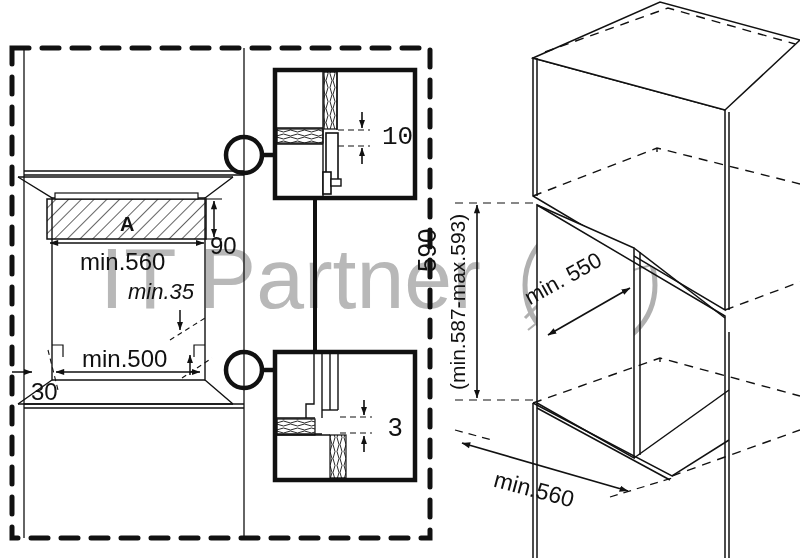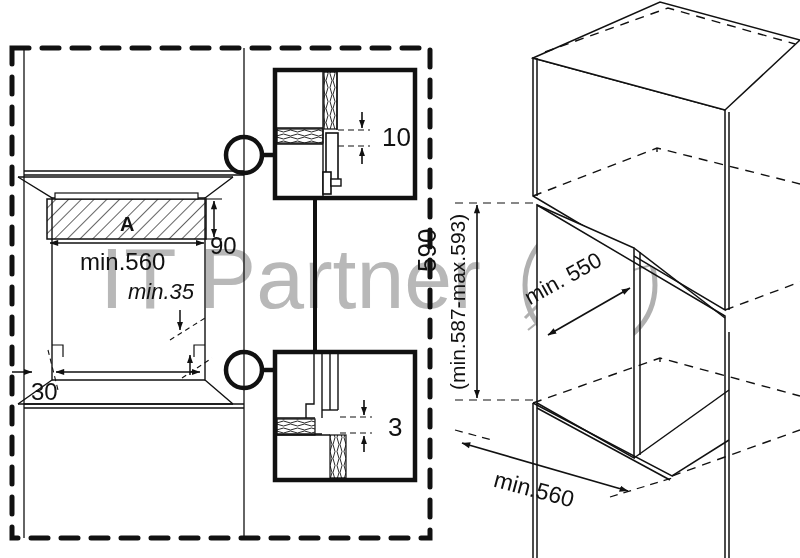--- a/index.html
+++ b/index.html
@@ -212,24 +212,25 @@
   </svg>
 
   <div class="lbl" style="left:120px;top:213px;font-size:20px;font-weight:700;">A</div>
 
   <div class="lbl" style="left:210px;top:232px;font-size:24px;text-align:center;">90</div>
 
   <div class="lbl" style="left:80px;top:248px;font-size:24px;">min.560</div>
 
   <div class="lbl" style="left:128px;top:279px;font-size:22px;font-style:italic;">min.35</div>
 
+  <div class="lbl" style="left:82px;top:345px;font-size:24px;">min.500</div>
 
   <div class="lbl" style="left:31px;top:378px;font-size:24px;text-align:center;">30</div>
 
-  <div class="lbl" style="left:382px;top:122px;font-size:26px;">10</div>
+  <div class="lbl" style="left:382px;top:122px;font-size:26px;font-family:Liberation Mono, monospace;">10</div>
 
   <div class="lbl" style="left:388px;top:412px;font-size:26px;">3</div>
 
   <div class="lbl" style="left:412px;top:272px;font-size:26px;
               transform:rotate(-90deg);transform-origin:left top;">590</div>
 
   <div class="lbl" style="left:446px;top:390px;font-size:21px;
               transform:rotate(-90deg);transform-origin:left top;">(min.587-max.593)</div>
 
   <div class="lbl" style="left:520px;top:288px;font-size:22px;

